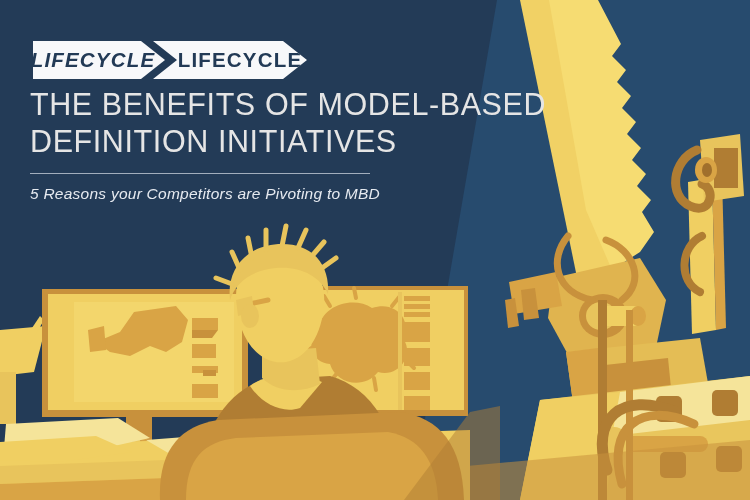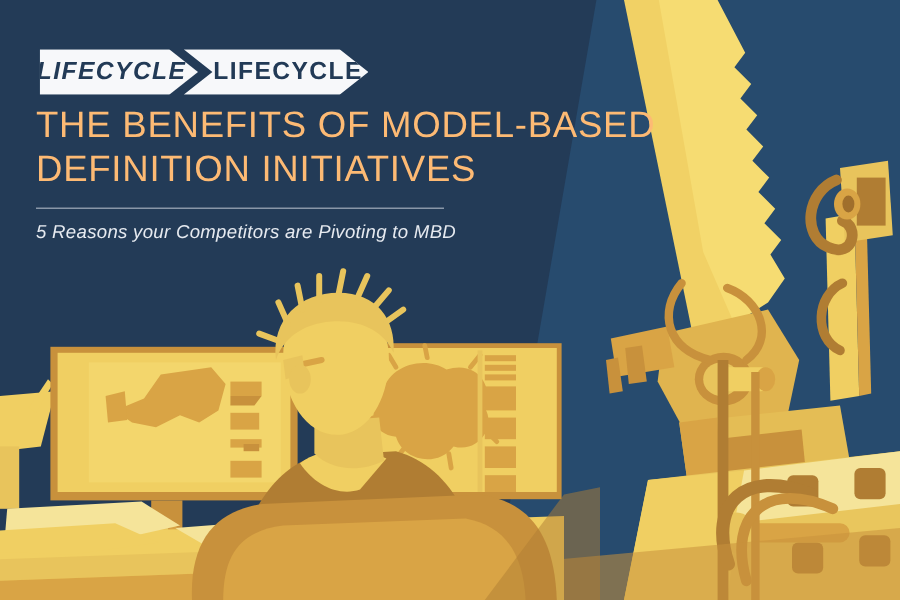--- a/index.html
+++ b/index.html
@@ -29,21 +29,21 @@
     clip-path:polygon(0 0, 130px 0, 154px 50%, 130px 100%, 0 100%, 24px 50%);
   }
   .logo-text{
     color:#223a56;font-size:20.5px;letter-spacing:1.2px;font-weight:700;
     white-space:nowrap;line-height:1;
   }
 
   
   #headline{position:absolute;left:30px;top:86px;z-index:40;width:480px;}
   .hl-line{
-    color:#fdba74;font-size:30.5px;line-height:37px;letter-spacing:0.6px;
+    color:#e5e5e5;font-size:30.5px;line-height:37px;letter-spacing:0.6px;
     font-weight:400;white-space:nowrap;
   }
   #rule{
     width:340px;height:1px;background:#b9c3cf;opacity:.85;
     margin-top:13px;margin-bottom:11px;
   }
   #subtitle{
     color:#e6eaf0;font-size:15.5px;letter-spacing:.25px;white-space:nowrap;font-style:italic;
   }
 </style>

